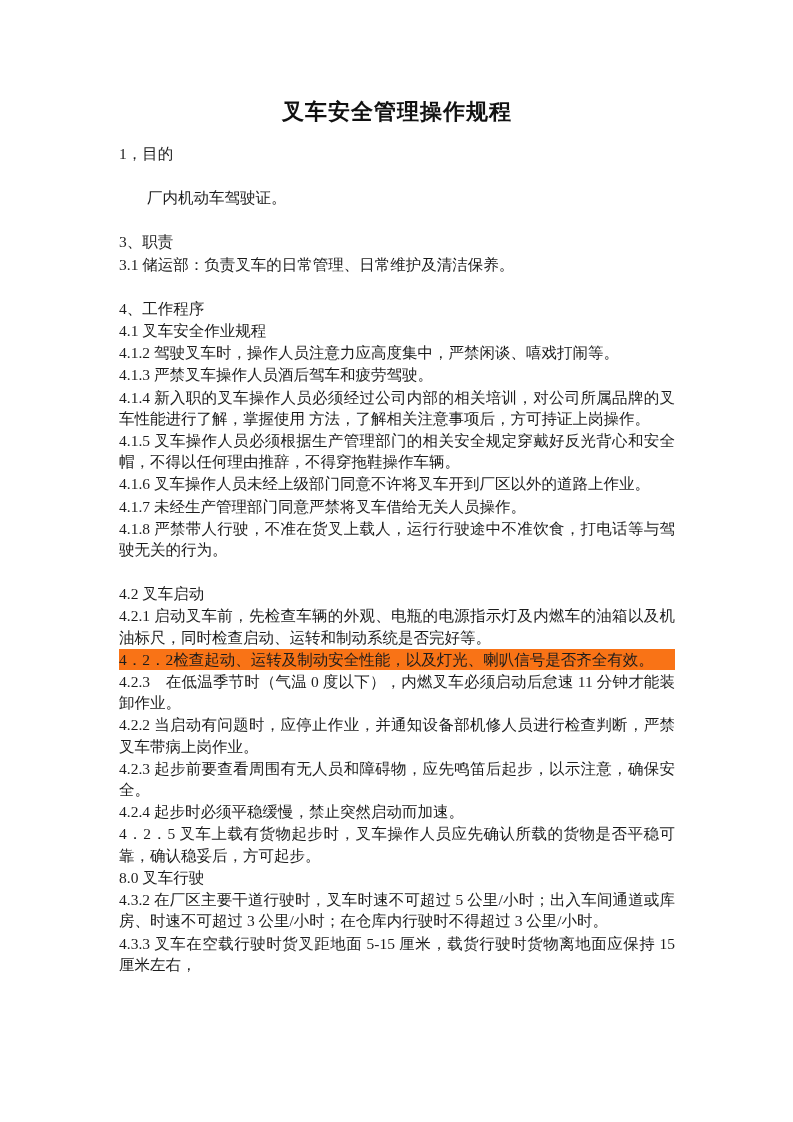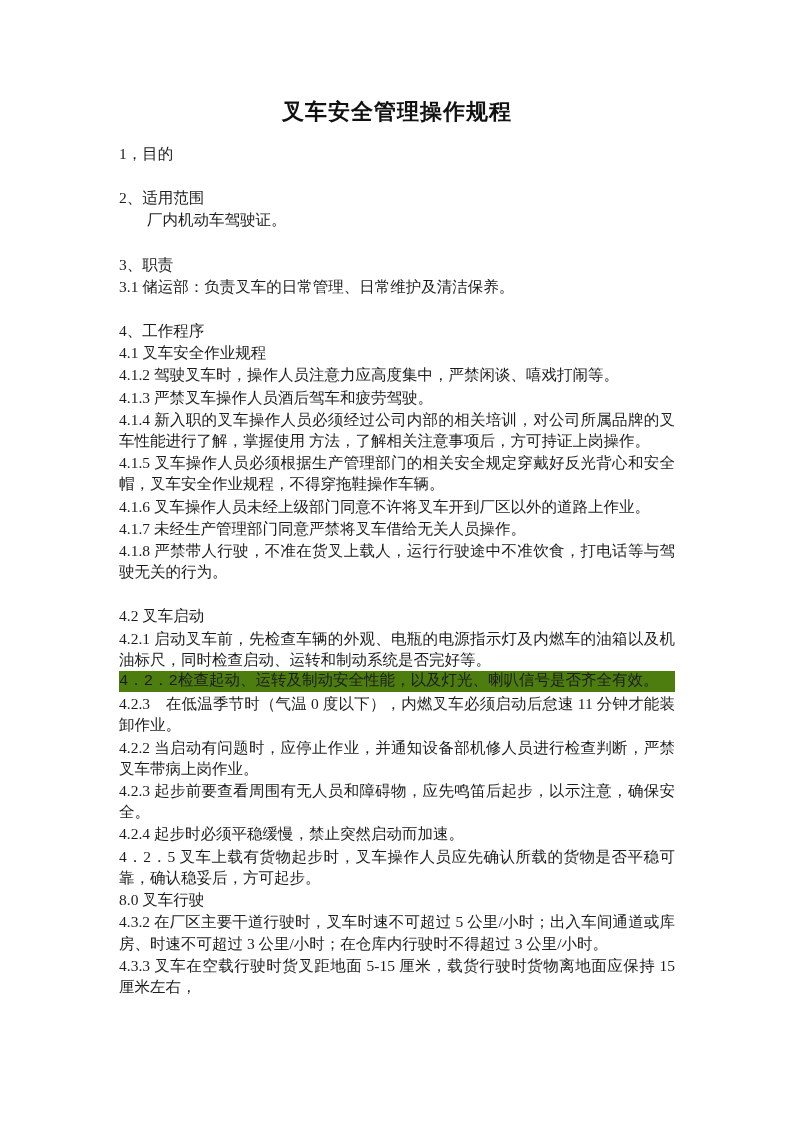--- a/index.html
+++ b/index.html
@@ -48,39 +48,38 @@
 </style>
 </head>
 <body>
 
 <div class="page">
   <div class="content">
     <h1 class="doc-title">叉车安全管理操作规程</h1>
     <div>
         <p class="para body">1，目的</p>
         <p class="para gap"></p>
-        <p class="para body">2、适用范围</p>
         <p class="para indent">厂内机动车驾驶证。</p>
         <p class="para gap"></p>
         <p class="para body">3、职责</p>
         <p class="para body">3.1 储运部：负责叉车的日常管理、日常维护及清洁保养。</p>
         <p class="para gap"></p>
         <p class="para body">4、工作程序</p>
         <p class="para body">4.1 叉车安全作业规程</p>
         <p class="para body">4.1.2 驾驶叉车时，操作人员注意力应高度集中，严禁闲谈、嘻戏打闹等。</p>
         <p class="para body">4.1.3 严禁叉车操作人员酒后驾车和疲劳驾驶。</p>
         <p class="para body">4.1.4 新入职的叉车操作人员必须经过公司内部的相关培训，对公司所属品牌的叉车性能进行了解，掌握使用 方法，了解相关注意事项后，方可持证上岗操作。</p>
-        <p class="para body">4.1.5 叉车操作人员必须根据生产管理部门的相关安全规定穿戴好反光背心和安全帽，叉车安全作业规程，不得穿拖鞋操作车辆。</p>
+        <p class="para body">4.1.5 叉车操作人员必须根据生产管理部门的相关安全规定穿戴好反光背心和安全帽，不得以任何理由推辞，不得穿拖鞋操作车辆。</p>
         <p class="para body">4.1.6 叉车操作人员未经上级部门同意不许将叉车开到厂区以外的道路上作业。</p>
         <p class="para body">4.1.7 未经生产管理部门同意严禁将叉车借给无关人员操作。</p>
         <p class="para body">4.1.8 严禁带人行驶，不准在货叉上载人，运行行驶途中不准饮食，打电话等与驾驶无关的行为。</p>
         <p class="para gap"></p>
         <p class="para body">4.2 叉车启动</p>
         <p class="para body">4.2.1 启动叉车前，先检查车辆的外观、电瓶的电源指示灯及内燃车的油箱以及机油标尺，同时检查启动、运转和制动系统是否完好等。</p>
-        <p class="para highlight" style="background: #4d7c0f; font-family: Liberation Mono, monospace;">4．2．2检查起动、运转及制动安全性能，以及灯光、喇叭信号是否齐全有效。</p>
+        <p class="para highlight" style="background: #f97316;">4．2．2检查起动、运转及制动安全性能，以及灯光、喇叭信号是否齐全有效。</p>
         <p class="para body">4.2.3　在低温季节时（气温 0 度以下），内燃叉车必须启动后怠速 11 分钟才能装卸作业。</p>
         <p class="para body">4.2.2 当启动有问题时，应停止作业，并通知设备部机修人员进行检查判断，严禁叉车带病上岗作业。</p>
         <p class="para body">4.2.3 起步前要查看周围有无人员和障碍物，应先鸣笛后起步，以示注意，确保安全。</p>
         <p class="para body">4.2.4 起步时必须平稳缓慢，禁止突然启动而加速。</p>
         <p class="para body">4．2．5 叉车上载有货物起步时，叉车操作人员应先确认所载的货物是否平稳可靠，确认稳妥后，方可起步。</p>
         <p class="para body">8.0 叉车行驶</p>
         <p class="para body">4.3.2 在厂区主要干道行驶时，叉车时速不可超过 5 公里/小时；出入车间通道或库房、时速不可超过 3 公里/小时；在仓库内行驶时不得超过 3 公里/小时。</p>
         <p class="para body">4.3.3 叉车在空载行驶时货叉距地面 5-15 厘米，载货行驶时货物离地面应保持 15 厘米左右，</p>
       </div>
   </div>

